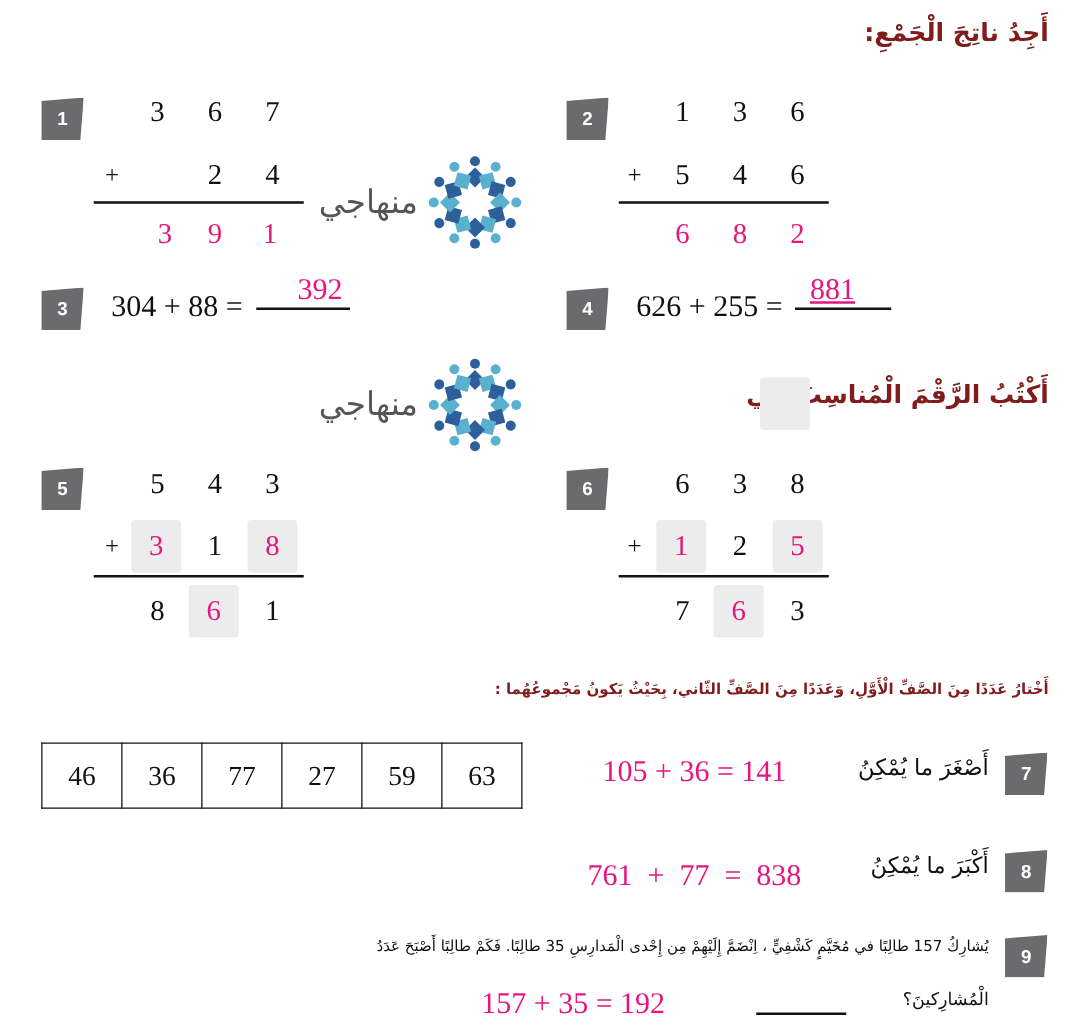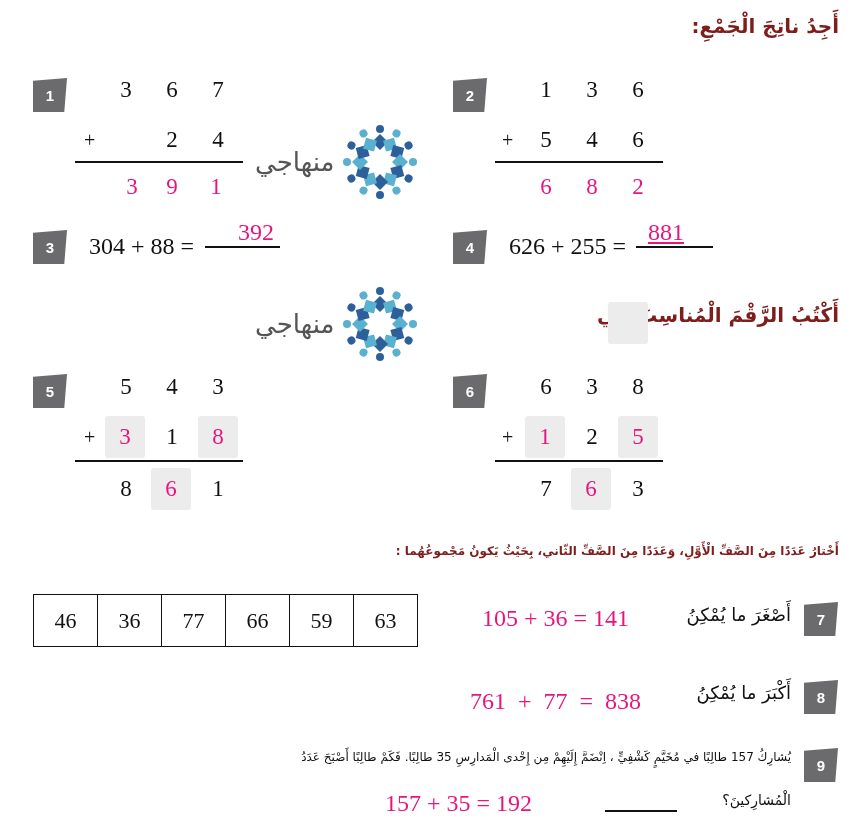--- a/index.html
+++ b/index.html
@@ -224,21 +224,21 @@
 <div class="digit" style="left:620px; top:474px;">3</div>
 
 <div class="abs ar" style="right:28px; top:537px; font-size:12px; line-height:28px; width:820px; white-space:normal; text-align:right;">أَخْتارُ عَدَدًا مِنَ الصَّفِّ الْأَوَّلِ، وَعَدَدًا مِنَ الصَّفِّ الثّاني، بِحَيْثُ يَكونُ مَجْموعُهُما :</div>
 
 <table class="nums">
   <tbody>
   <tr>
     <td>46</td>
     <td>36</td>
     <td>77</td>
-    <td>66</td>
+    <td>27</td>
     <td>59</td>
     <td>63</td>
   </tr>
 </tbody>
   </table>
 
 <div class="badge" style="left:804px; top:602px;">
     <span>7</span>
   </div>
 <div class="abs arn" style="right:76px; top:604px; font-size:18px;">أَصْغَرَ ما يُمْكِنُ</div>

